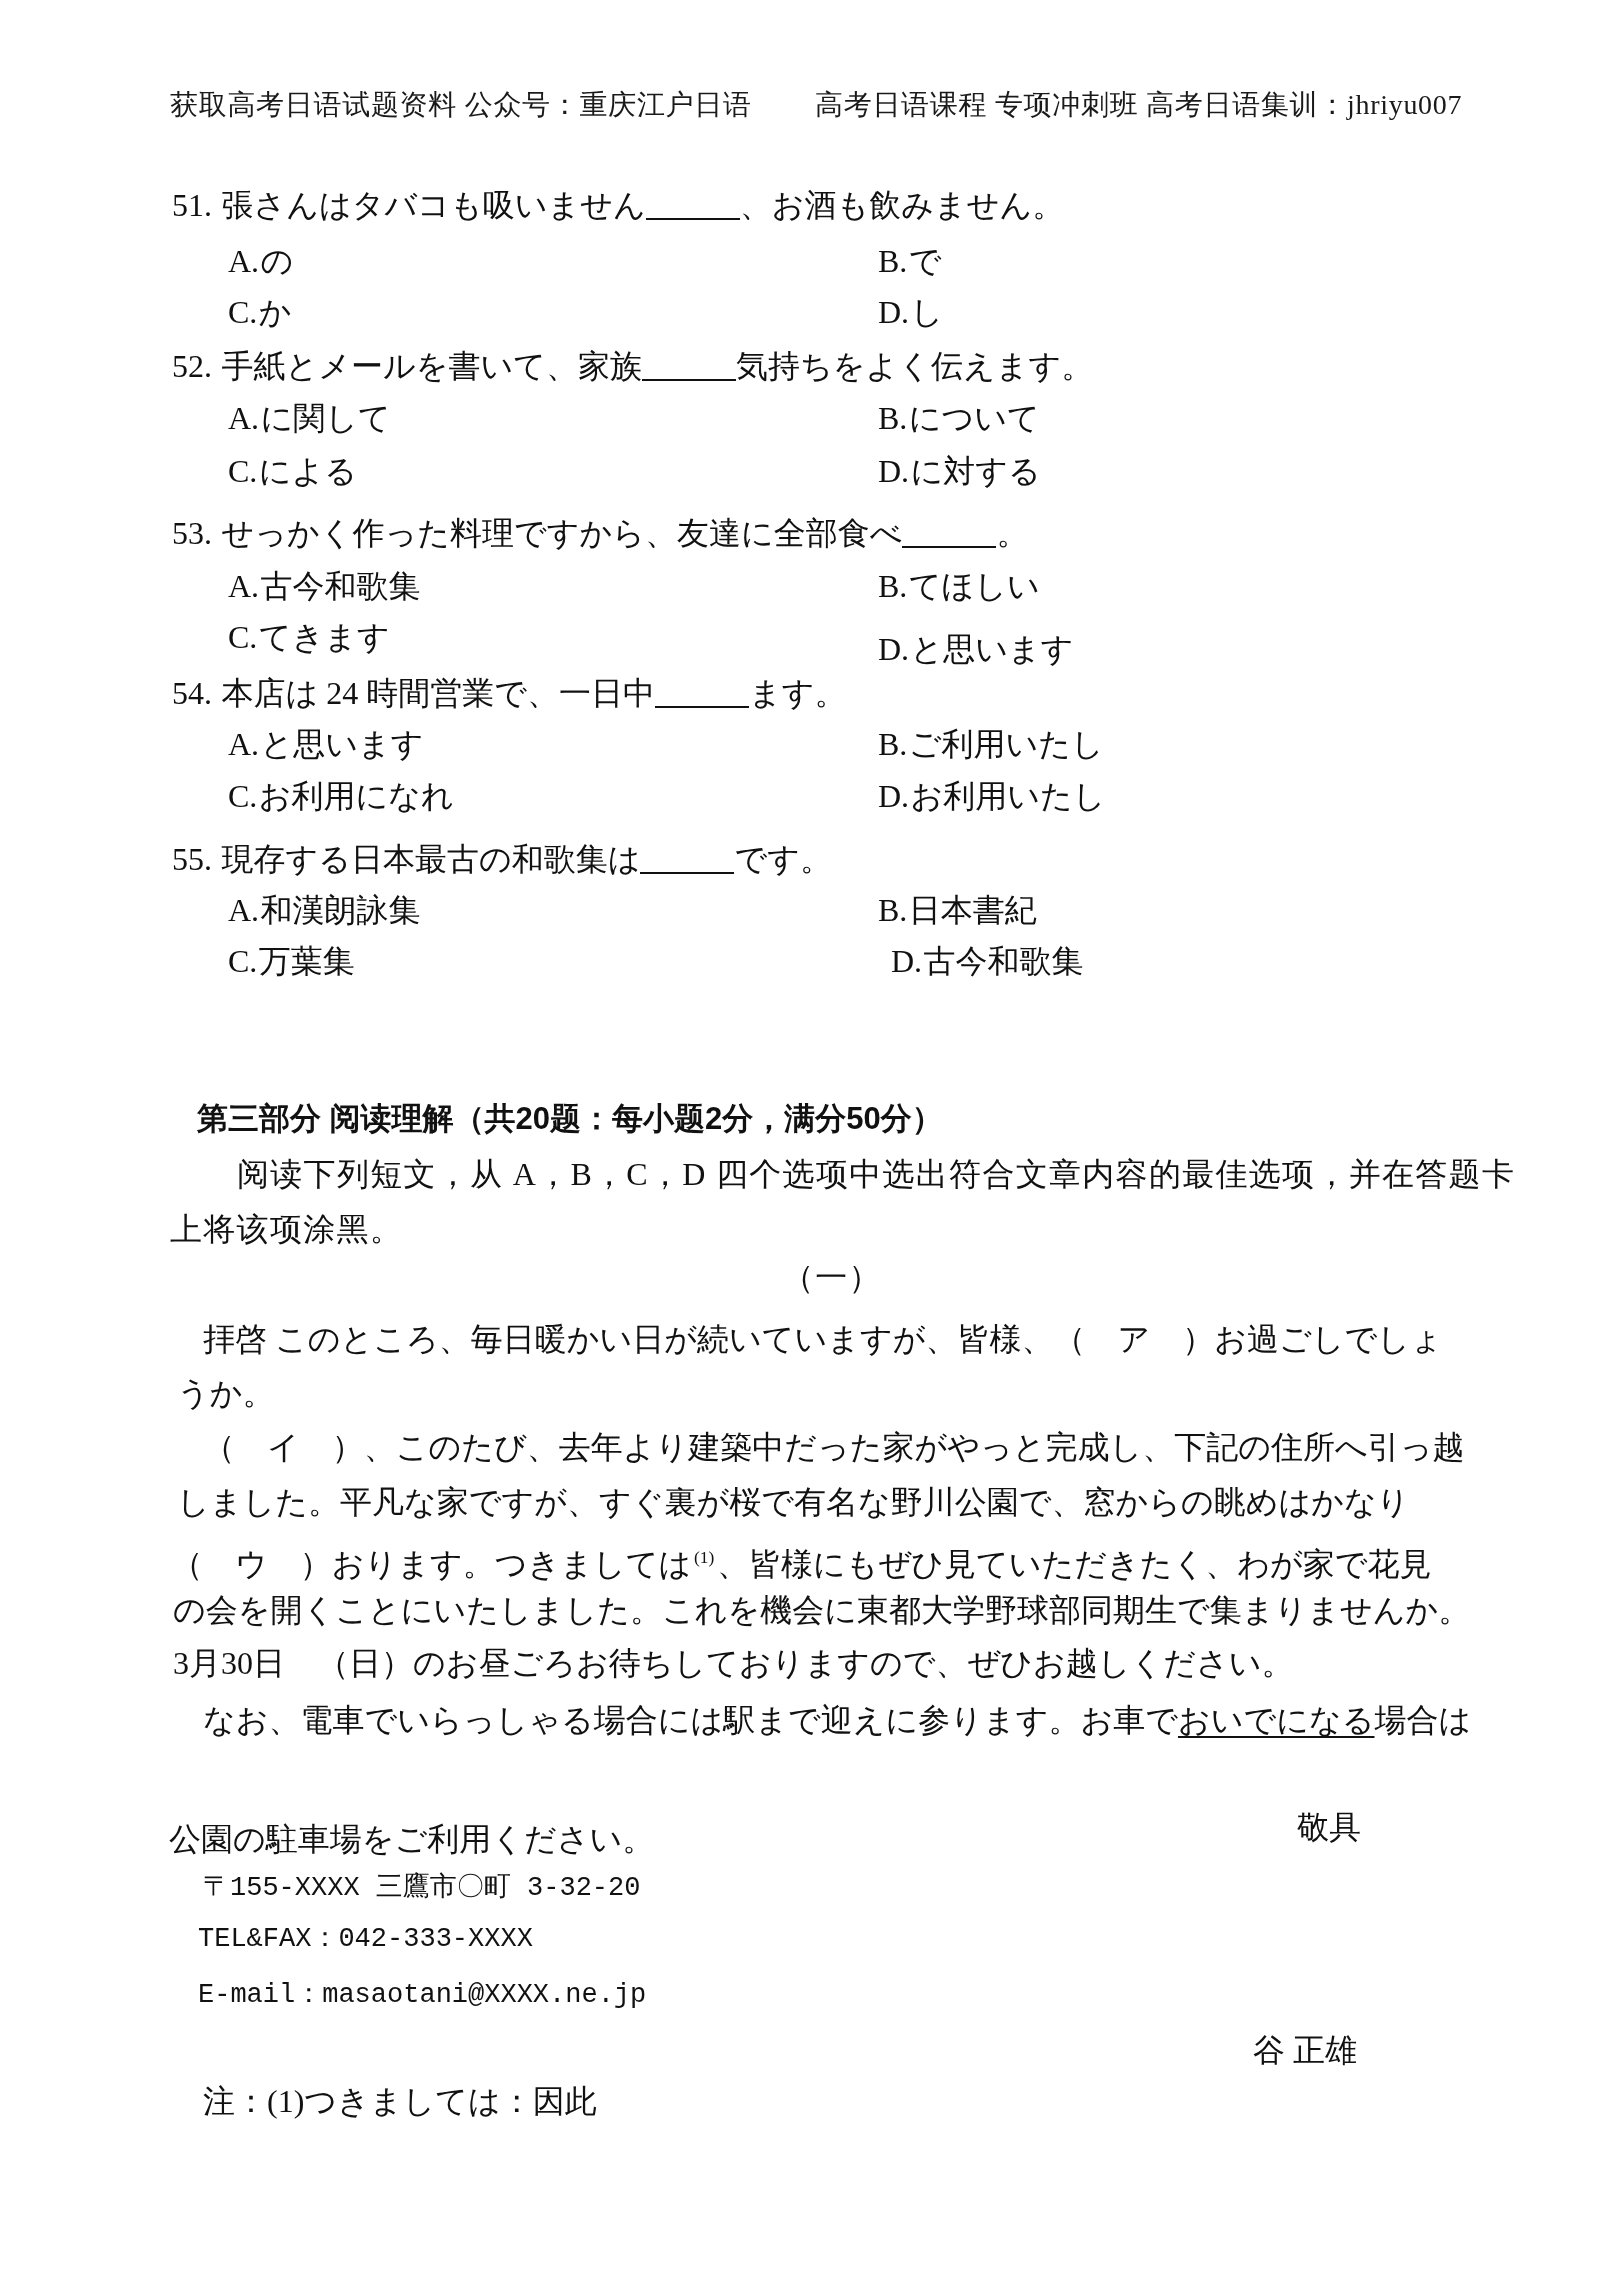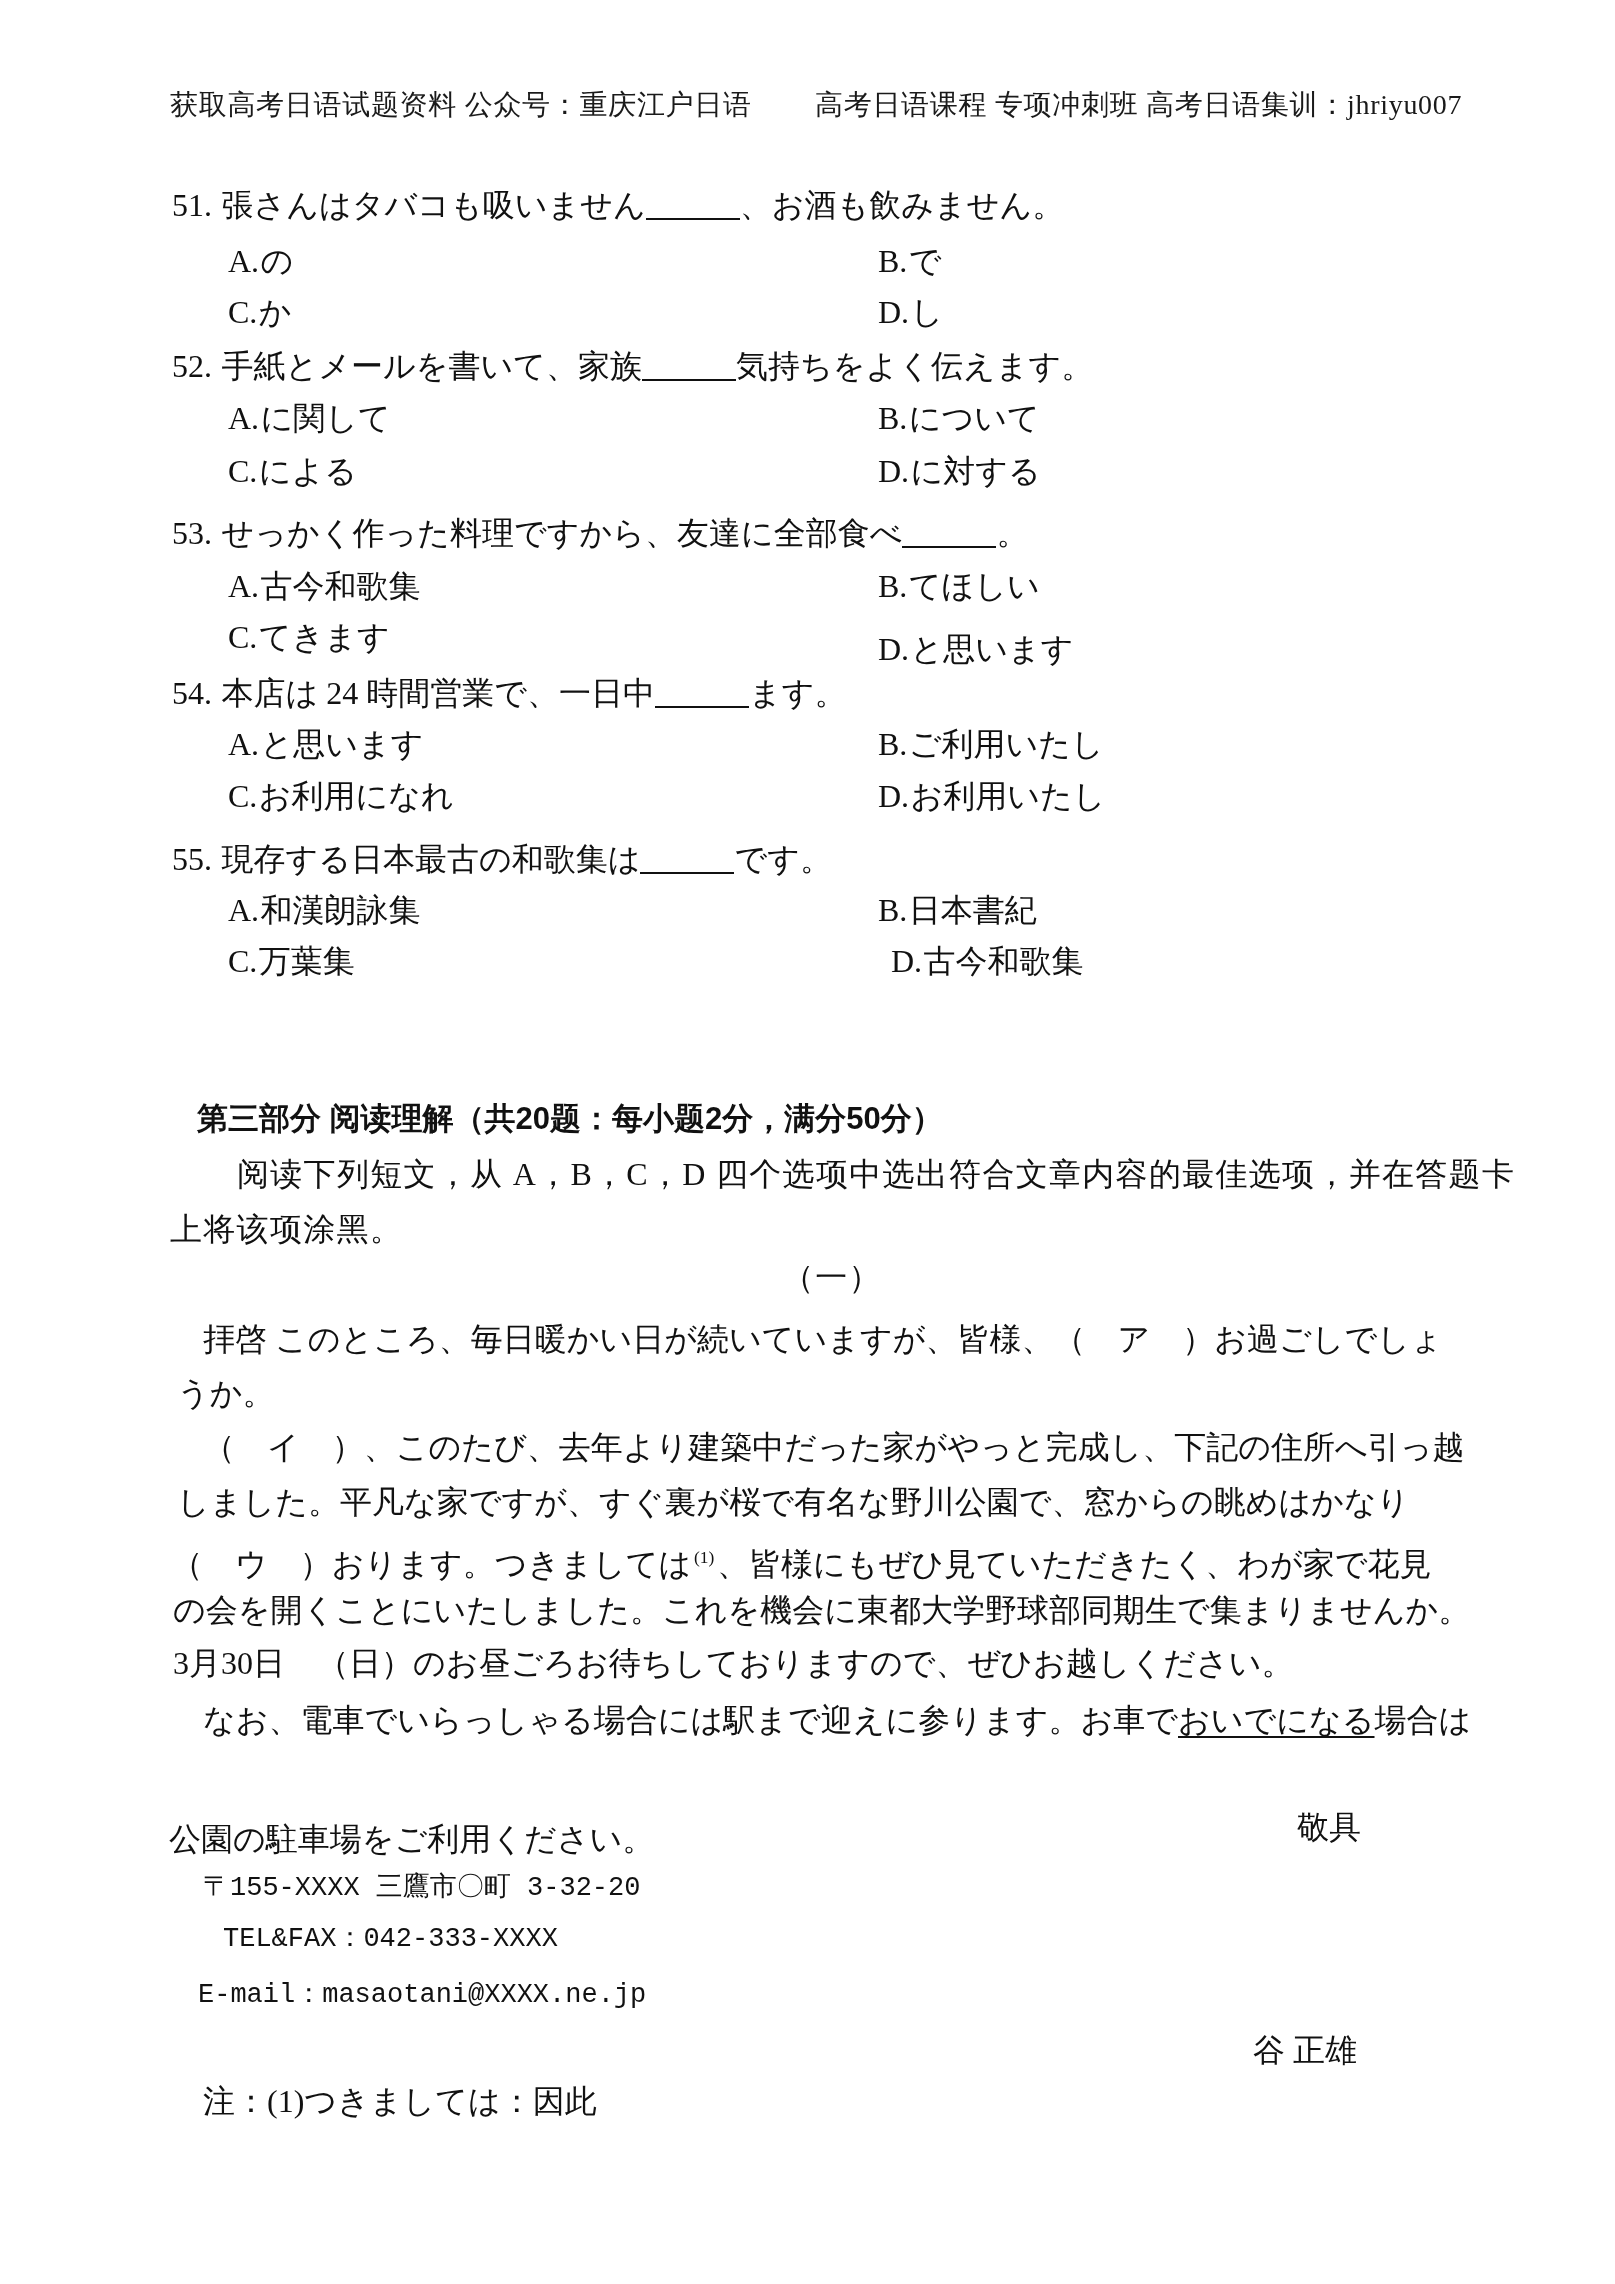--- a/index.html
+++ b/index.html
@@ -96,21 +96,21 @@
     <div class="line letter" style="top:1373px;left:177px;"><span class="t">うか。</span></div>
     <div class="line letter" style="top:1427px;left:203px;"><span class="t">（　イ　）、このたび、去年より建築中だった家がやっと完成し、下記の住所へ引っ越</span></div>
     <div class="line letter" style="top:1482px;left:177px;"><span class="t">しました。平凡な家ですが、すぐ裏が桜で有名な野川公園で、窓からの眺めはかなり</span></div>
     <div class="line letter" style="top:1537px;left:171px;"><span class="t">（　ウ　）おります。つきましては</span><span class="t sup">(1)</span><span class="t">、皆様にもぜひ見ていただきたく、わが家で花見</span></div>
     <div class="line letter" style="top:1590px;left:173px;"><span class="t">の会を開くことにいたしました。これを機会に東都大学野球部同期生で集まりませんか。</span></div>
     <div class="line letter" style="top:1643px;left:173px;"><span class="t">3月30日　（日）のお昼ごろお待ちしておりますので、ぜひお越しください。</span></div>
     <div class="line letter" style="top:1700px;left:203px;"><span class="t">なお、電車でいらっしゃる場合には駅まで迎えに参ります。お車で</span><span class="t ul">おいでになる</span><span class="t">場合は</span></div>
     <div class="line letter" style="top:1819px;left:169px;"><span class="t">公園の駐車場をご利用ください。</span></div>
     <div class="line letter" style="top:1807px;right:154px;"><span class="t">敬具</span></div>
     <div class="line mono" style="top:1868px;left:203px;"><span class="t">〒155-XXXX 三鷹市〇町 3-32-20</span></div>
-    <div class="line mono" style="top:1919px;left:198px;margin-left:25px;"><span class="t">TEL&amp;FAX：042-333-XXXX</span></div>
+    <div class="line mono" style="top:1919px;left:198px;"><span class="t">TEL&amp;FAX：042-333-XXXX</span></div>
     <div class="line mono" style="top:1975px;left:198px;"><span class="t">E-mail：masaotani@XXXX.ne.jp</span></div>
     <div class="line letter" style="top:2030px;right:158px;"><span class="t">谷 正雄</span></div>
     <div class="line letter" style="top:2081px;left:203px;"><span class="t">注：(1)つきましては：因此</span></div>
   </div>
 
 
 </div>
 
 
 </body></html>

